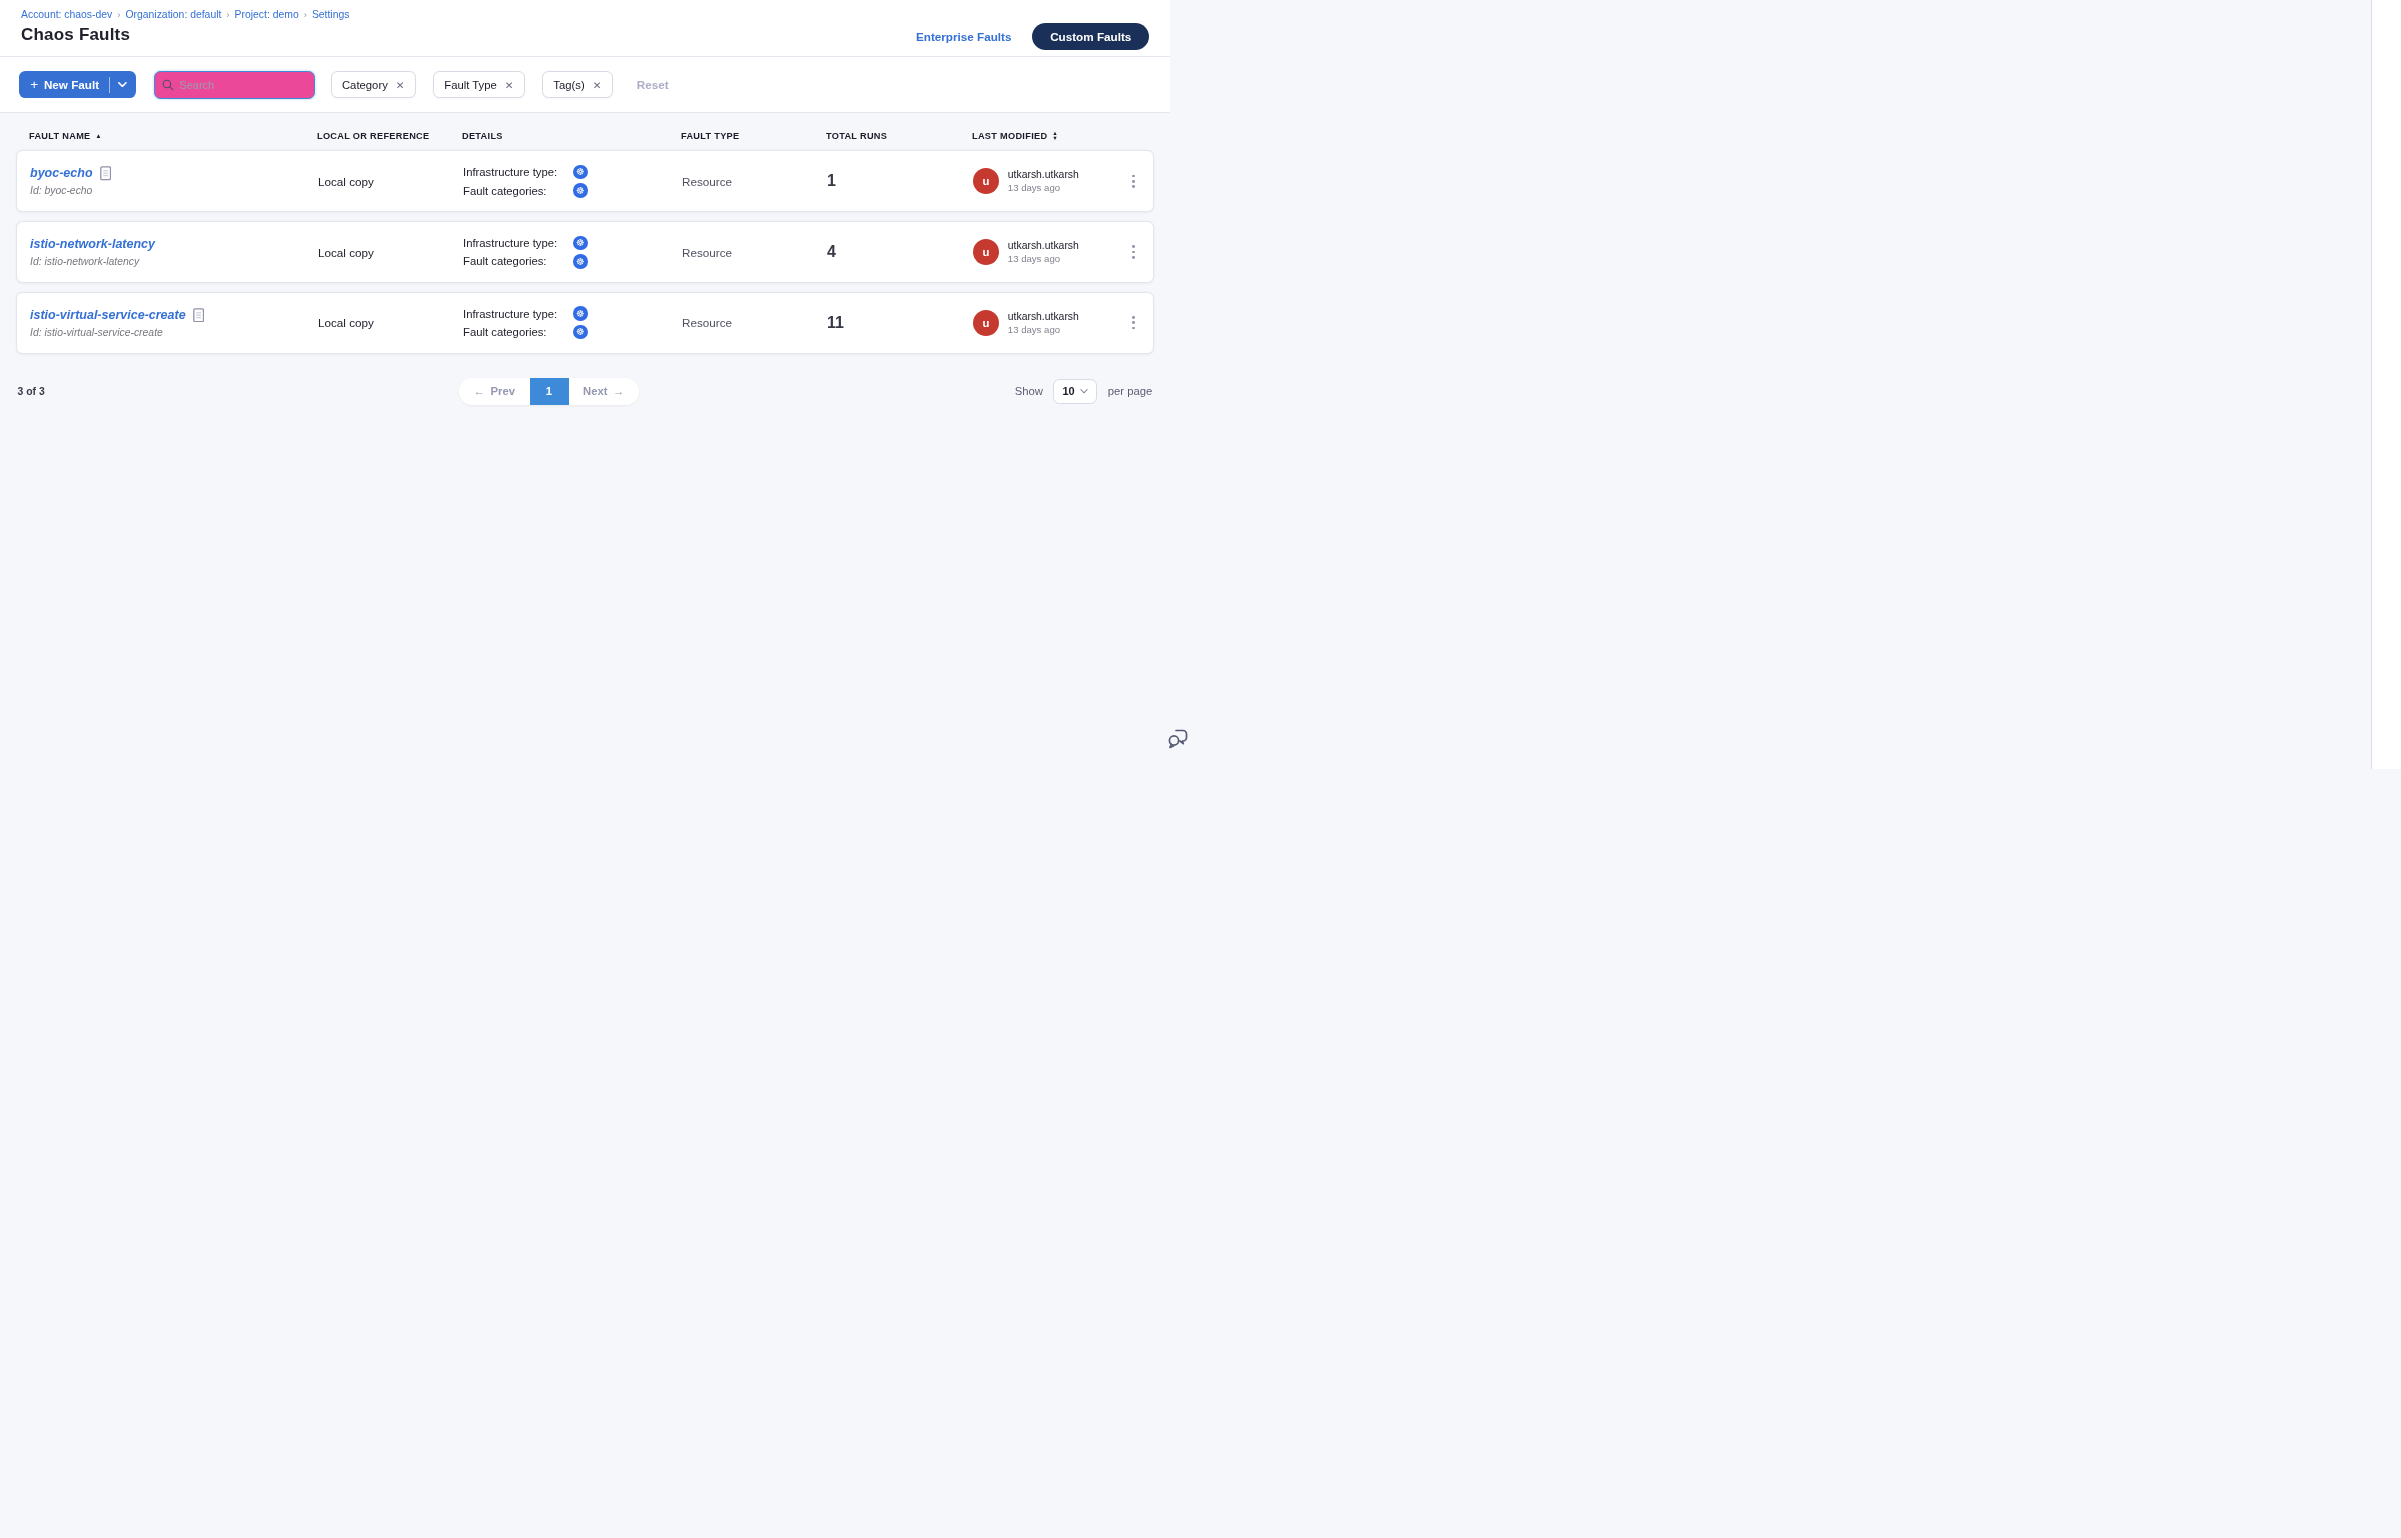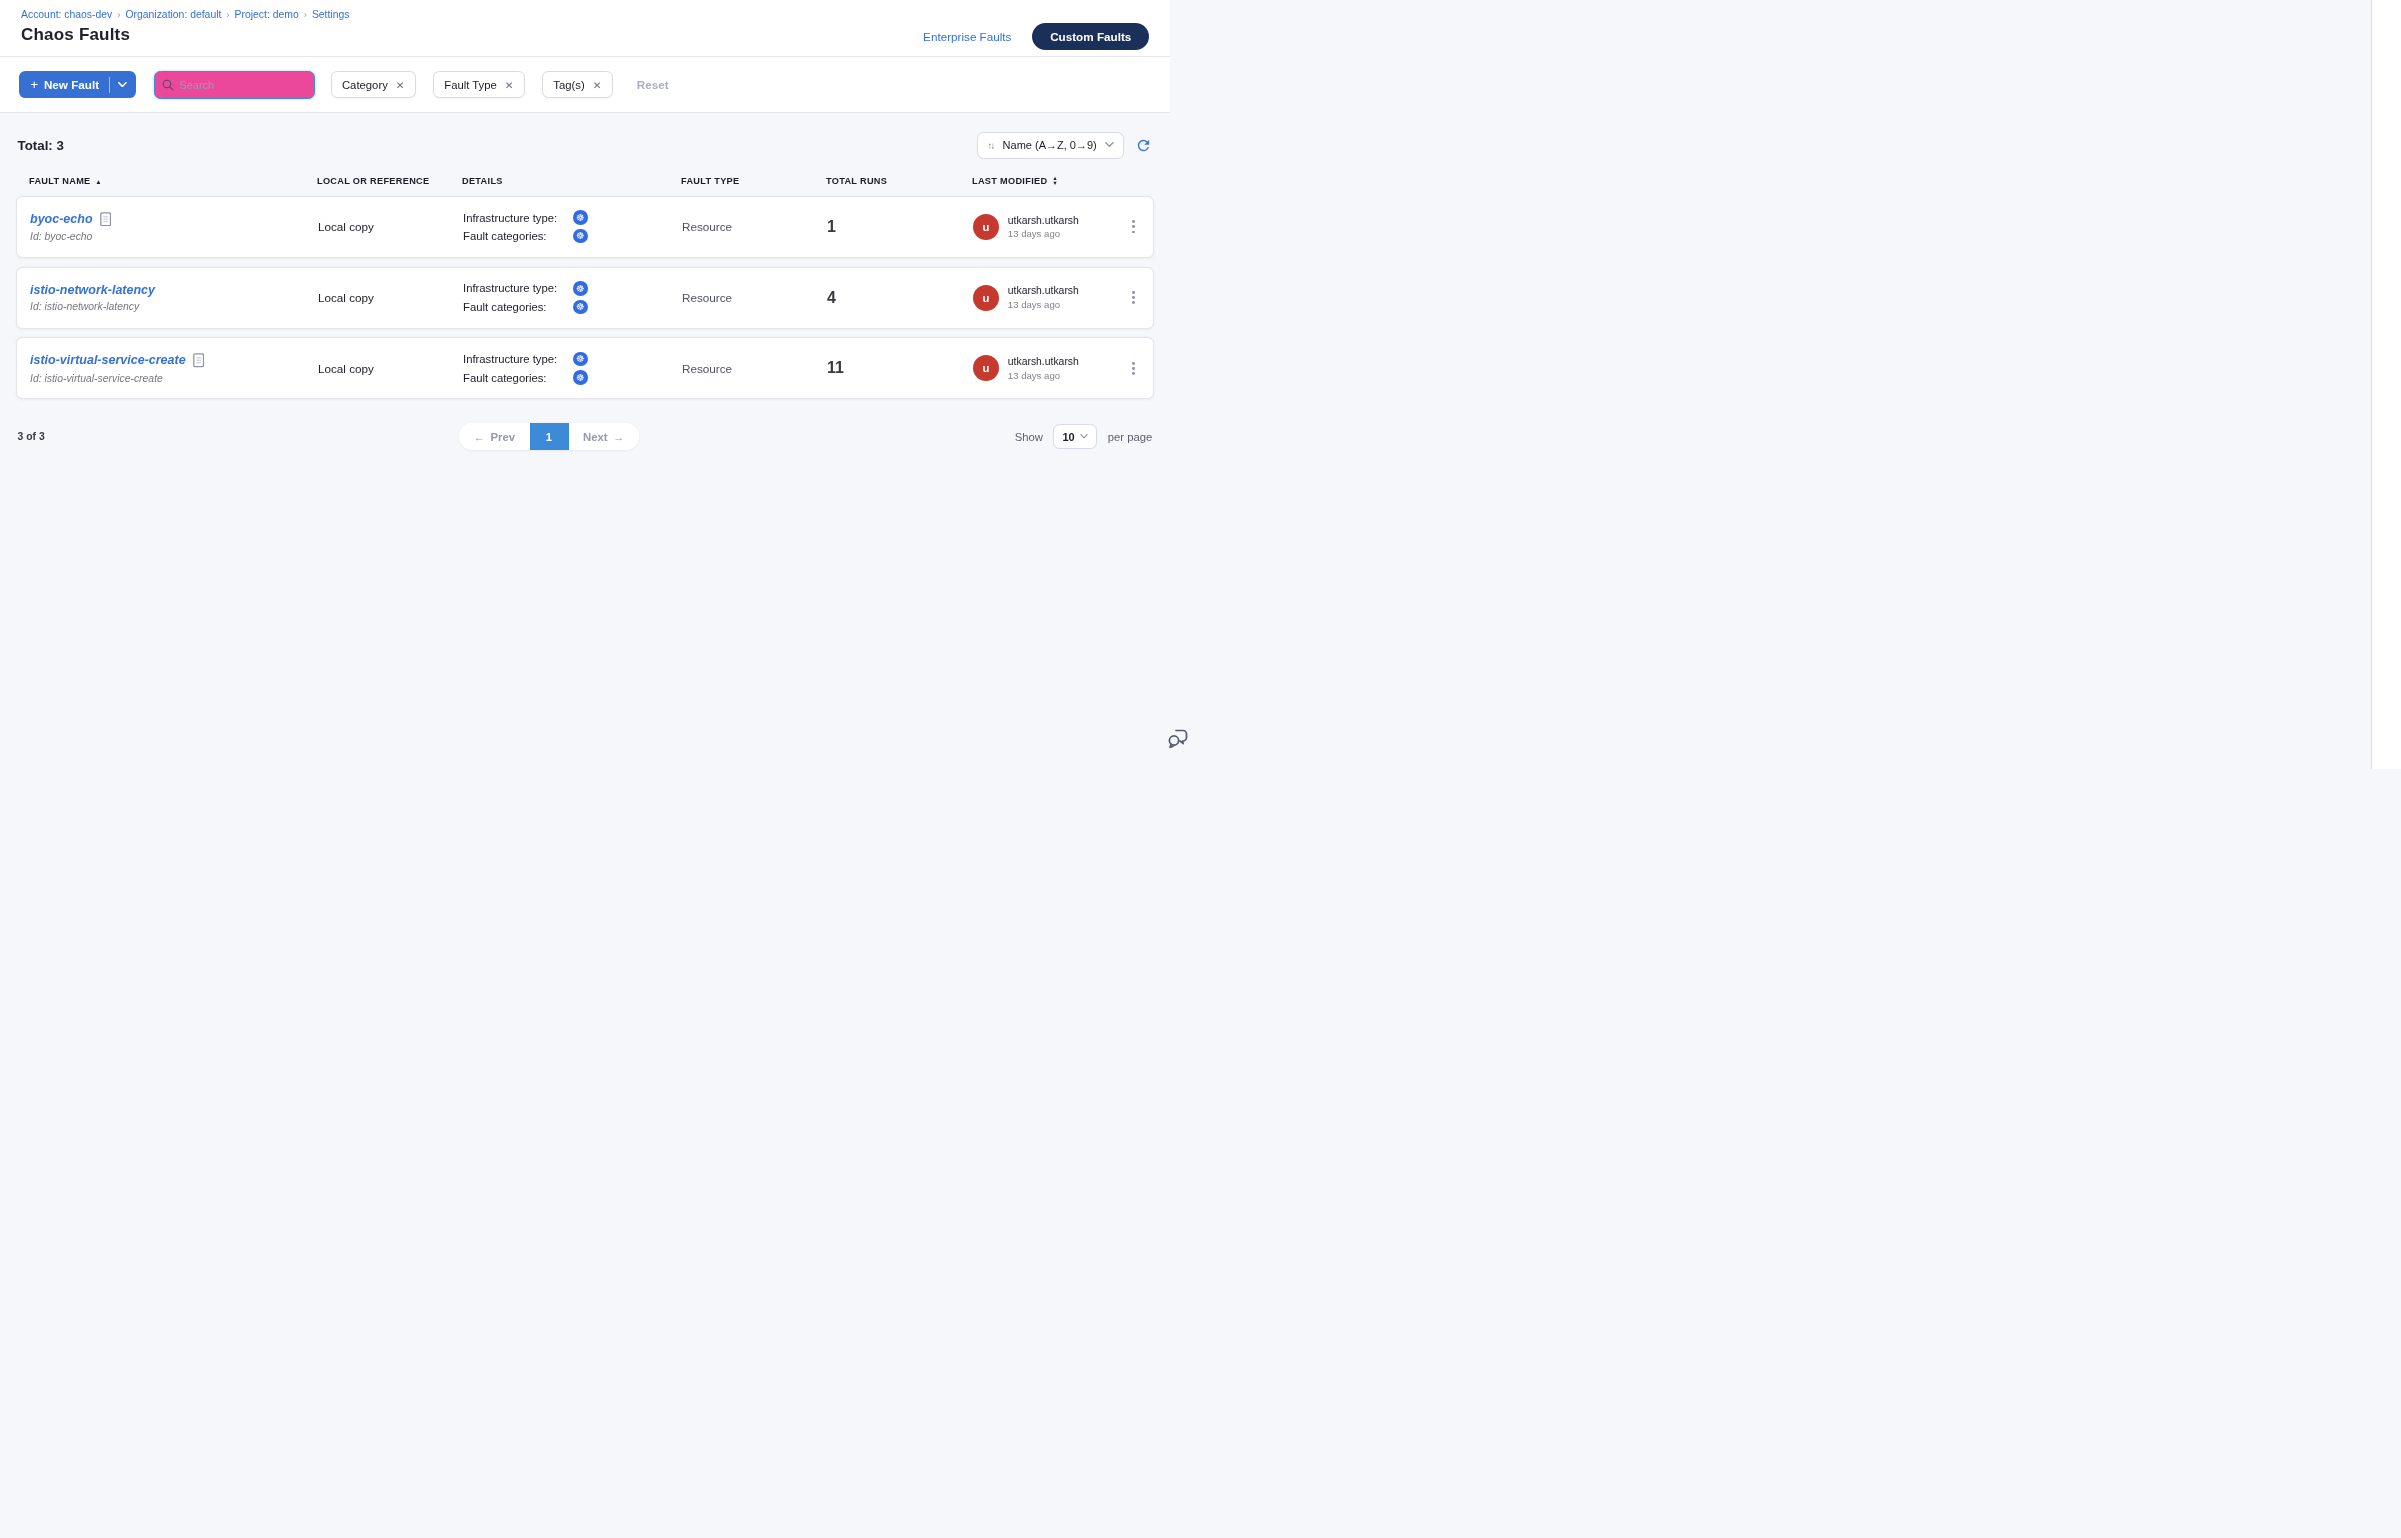--- a/index.html
+++ b/index.html
@@ -14,21 +14,21 @@
   .header {
     background:#fff; height:57px; padding:7.2px 21px 0 21px;
     border-bottom:0.8px solid #e6e7ee;
     display:flex; justify-content:space-between;
   }
   .crumbs { display:flex; align-items:center; gap:5px; font-size:10.4px; margin-top:1.6px; }
   .crumb { color:#3470d6; text-decoration:none; cursor:pointer; }
   .crumb-sep { color:#9295ad; font-size:9.6px; }
   .page-title { font-size:17px; font-weight:700; color:#22222e; margin-top:5.6px; letter-spacing:0.2px;}
   .header-right { display:flex; align-items:center; gap:21px; padding-top:9.6px; }
-  .link-tab { color:#3470d6; font-size:11.7px; font-weight:400; cursor:pointer; }
+  .link-tab { color:#3470d6; font-size:11.7px; font-weight:700; cursor:pointer; }
   .pill-btn {
     background:#1b3058; color:#fff; font-size:11.7px; font-weight:600;
     border:none; border-radius:13.7px; height:27px; padding:0 17.7px; cursor:pointer;
     font-family:inherit;
   }
 
   
   .toolbar {
     background:#fff; height:56px; padding:0 19px; display:flex; align-items:center;
     border-bottom:0.8px solid #e6e7ee;
@@ -210,39 +210,20 @@
       <div class="chip">
         <span>Tag(s)</span>
         <span class="x">✕</span>
       </div>
     </div>
     <span class="reset-link">Reset</span>
   </div>
 
   <div class="main">
 
-    <div class="list-header">
-      <span class="total-label">Total: 3</span>
-      <div class="sort-wrap">
-        <div class="sort-select">
-          <span class="sort-updown">↑↓</span>
-          <span>Name (A→Z, 0→9)</span>
-          <span class="sort-caret">
-            <svg width="8.8" height="5.6" viewBox="0 0 11 7">
-                <polyline points="1,1 5.5,5.5 10,1" fill="none" stroke="#8b8da3" stroke-width="1.6" stroke-linecap="round" stroke-linejoin="round"></polyline>
-              </svg>
-          </span>
-        </div>
-        <button class="refresh-btn">
-          <svg width="17" height="17" viewBox="0 0 24 24">
-              <path fill="#3b76d8" d="M17.65 6.35A7.95 7.95 0 0 0 12 4c-4.42 0-7.99 3.58-7.99 8s3.57 8 7.99 8c3.73 0 6.84-2.55 7.73-6h-2.08a5.99 5.99 0 0 1-5.65 4c-3.31 0-6-2.69-6-6s2.69-6 6-6c1.66 0 3.14.69 4.22 1.78L13 11h7V4l-2.35 2.35z"></path>
-            </svg>
-        </button>
-      </div>
-    </div>
 
     <div class="grid col-headers">
       <div class="col-h">
         <span>FAULT NAME</span>
         <span class="sort-asc">▲</span>
       </div>
       <div class="col-h">
         <span>LOCAL OR REFERENCE</span>
       </div>
       <div class="col-h">

